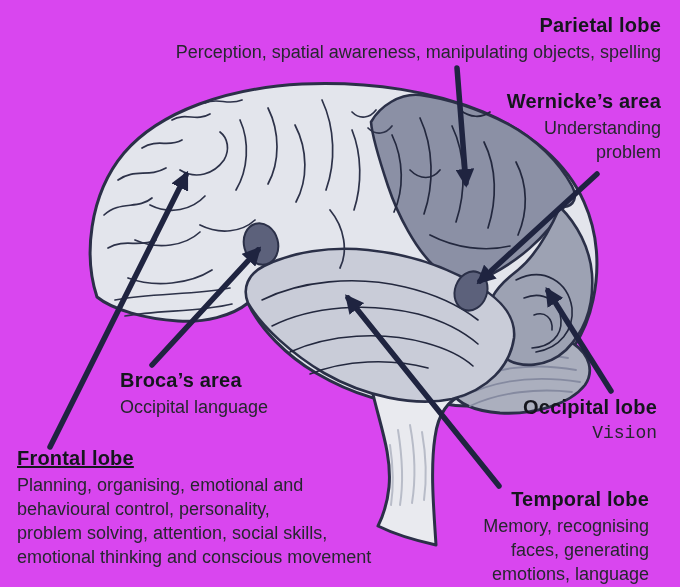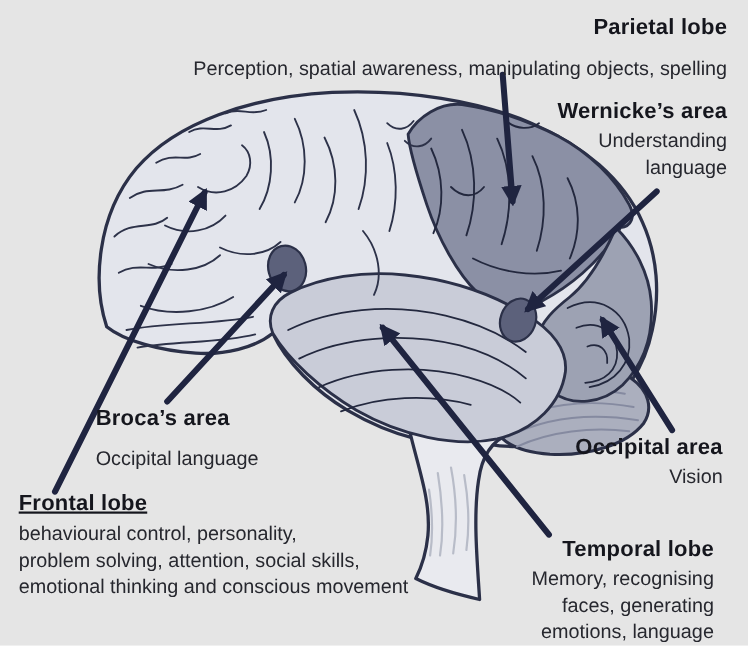--- a/index.html
+++ b/index.html
@@ -4,35 +4,35 @@
 <style>
   html, body { margin:0; padding:0; background:#ffffff; }
   .stage {
     position:relative; width:680px; height:587px; overflow:hidden;
     font-family:"Liberation Sans", sans-serif; background:#fcfcfd;
   }
   svg.brain { position:absolute; left:0; top:0; }
   .label { position:absolute; }
   .t-right { text-align:right; }
   .title { font-size:20px; font-weight:bold; line-height:25px; letter-spacing:.2px; color:#15161d; }
-  .bodytext { font-size:18px; line-height:23.5px; color:#26272e; margin-top:13px; }
+  .bodytext { font-size:18px; line-height:23.5px; color:#26272e; margin-top:3px; }
   .bodytext.tight { margin-top:2px; }
   .bodytext div { line-height:24px; }
   .nowrap { white-space:nowrap; }
   #lbl-parietal  { top:13px;  right:19px; }
   #lbl-wernicke  { top:89px;  right:19px; }
-  #lbl-broca     { top:368px; left:87px; }
+  #lbl-broca     { top:368px; left:120px; }
   #lbl-frontal   { top:446px; left:17px;  }
   #lbl-occipital { top:395px; right:23px; }
   #lbl-temporal  { top:473px; right:31px; }
 </style>
 </head>
 <body>
 
-<div class="stage" style="background: #e5e5e5;">
+<div class="stage" style="background: #d946ef;">
 
   <svg class="brain" width="680" height="587" viewBox="0 0 680 587">
     <defs>
       <marker id="ah" viewBox="0 0 10 10" refX="7.5" refY="5" markerWidth="3.4" markerHeight="3.4" orient="auto">
         <path d="M0,0 L10,5 L0,10 Z" style="fill: rgb(31, 36, 64);"></path>
       </marker>
     </defs>
 
     <path stroke="#2b3048" stroke-width="3" stroke-linejoin="round" d="M 97,297 C 84,258 88,196 124,153 C 160,111 228,88 302,84
              C 372,81 436,92 483,112 C 530,132 567,163 584,202
@@ -136,41 +136,42 @@
 
   <div class="label t-right" id="lbl-parietal">
     <div class="title" style="color: rgb(21, 22, 29);">Parietal lobe</div>
     <div class="bodytext nowrap" style="color: rgb(38, 39, 46);">Perception, spatial awareness, manipulating objects, spelling</div>
   </div>
 
   <div class="label t-right" id="lbl-wernicke">
     <div class="title" style="color: rgb(21, 22, 29);">Wernicke’s area</div>
     <div class="bodytext tight" style="color: rgb(38, 39, 46);">
       <div>Understanding</div>
-      <div>language</div>
+      <div>problem</div>
     </div>
   </div>
 
   <div class="label" id="lbl-broca">
     <div class="title" style="color: rgb(21, 22, 29);">Broca’s area</div>
     <div class="bodytext nowrap" style="color: rgb(38, 39, 46);">Occipital language</div>
   </div>
 
   <div class="label" id="lbl-frontal">
     <div class="title" style="color: rgb(21, 22, 29); text-decoration: underline;">Frontal lobe</div>
     <div class="bodytext tight" style="color: rgb(38, 39, 46);">
+      <div class="nowrap">Planning, organising, emotional and</div>
       <div class="nowrap">behavioural control, personality,</div>
       <div class="nowrap">problem solving, attention, social skills,</div>
       <div class="nowrap">emotional thinking and conscious movement</div>
     </div>
   </div>
 
   <div class="label t-right" id="lbl-occipital">
-    <div class="title" style="color: rgb(21, 22, 29);">Occipital area</div>
-    <div class="bodytext tight" style="color: rgb(38, 39, 46);">Vision</div>
+    <div class="title" style="color: rgb(21, 22, 29);">Occipital lobe</div>
+    <div class="bodytext tight" style="color: rgb(38, 39, 46); font-family: Liberation Mono, monospace;">Vision</div>
   </div>
 
   <div class="label t-right" id="lbl-temporal">
     <div class="title" style="color: rgb(21, 22, 29); margin-top: 14px;">Temporal lobe</div>
     <div class="bodytext tight" style="color: rgb(38, 39, 46);">
       <div>Memory, recognising</div>
       <div>faces, generating</div>
       <div>emotions, language</div>
     </div>
   </div>

